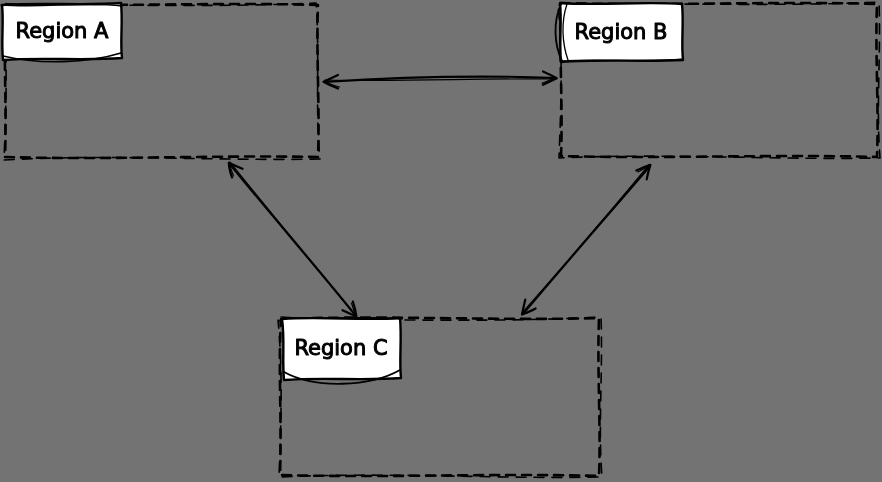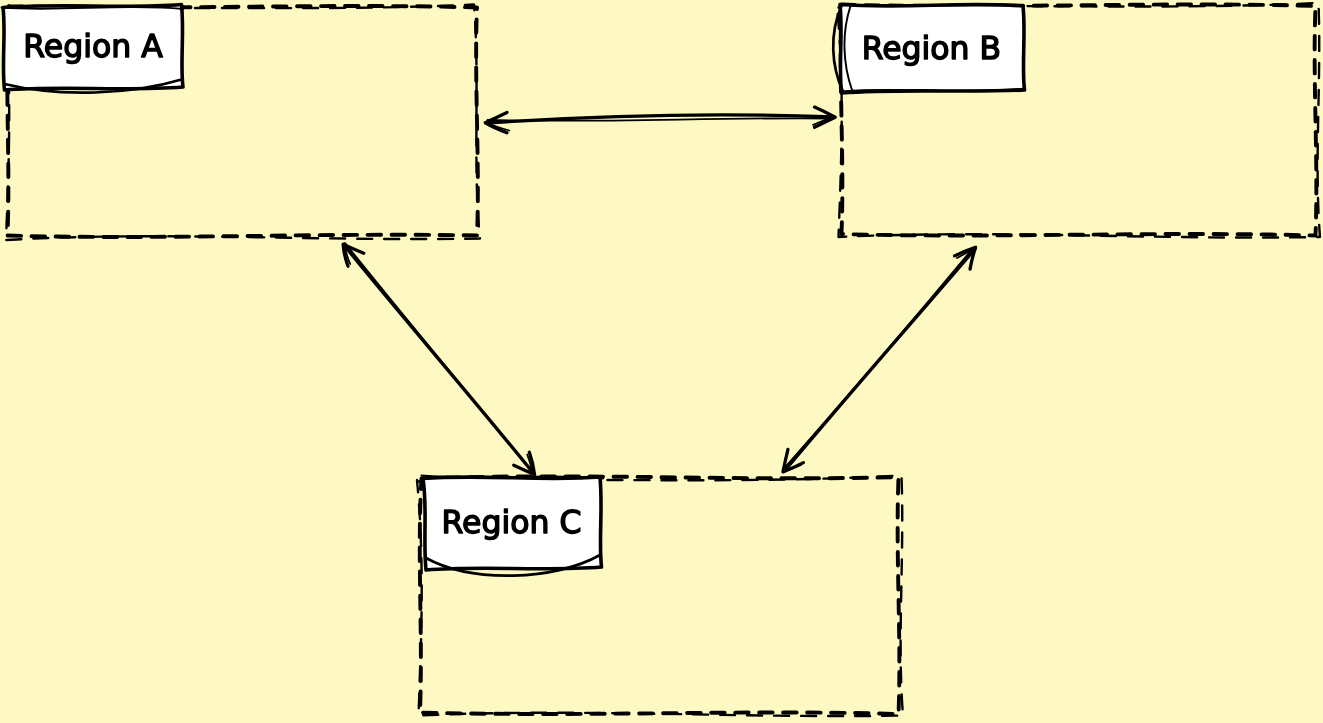--- a/index.html
+++ b/index.html
@@ -1,20 +1,20 @@
 <!DOCTYPE html>
 <html><head>
 <meta charset="utf-8">
 <style>
   html, body { margin: 0; padding: 0; background: #ffffff; }
   .canvas {
     position: relative;
     width: 882px;
     height: 482px;
-    background: #fef9c3;
+    background: #737373;
     overflow: hidden;
   }
   svg { display: block; }
   .lbl {
     font-family: "DejaVu Sans", "Liberation Sans", sans-serif;
     font-size: 21px;
     fill: #000000;
   }
 </style>
 </head>

